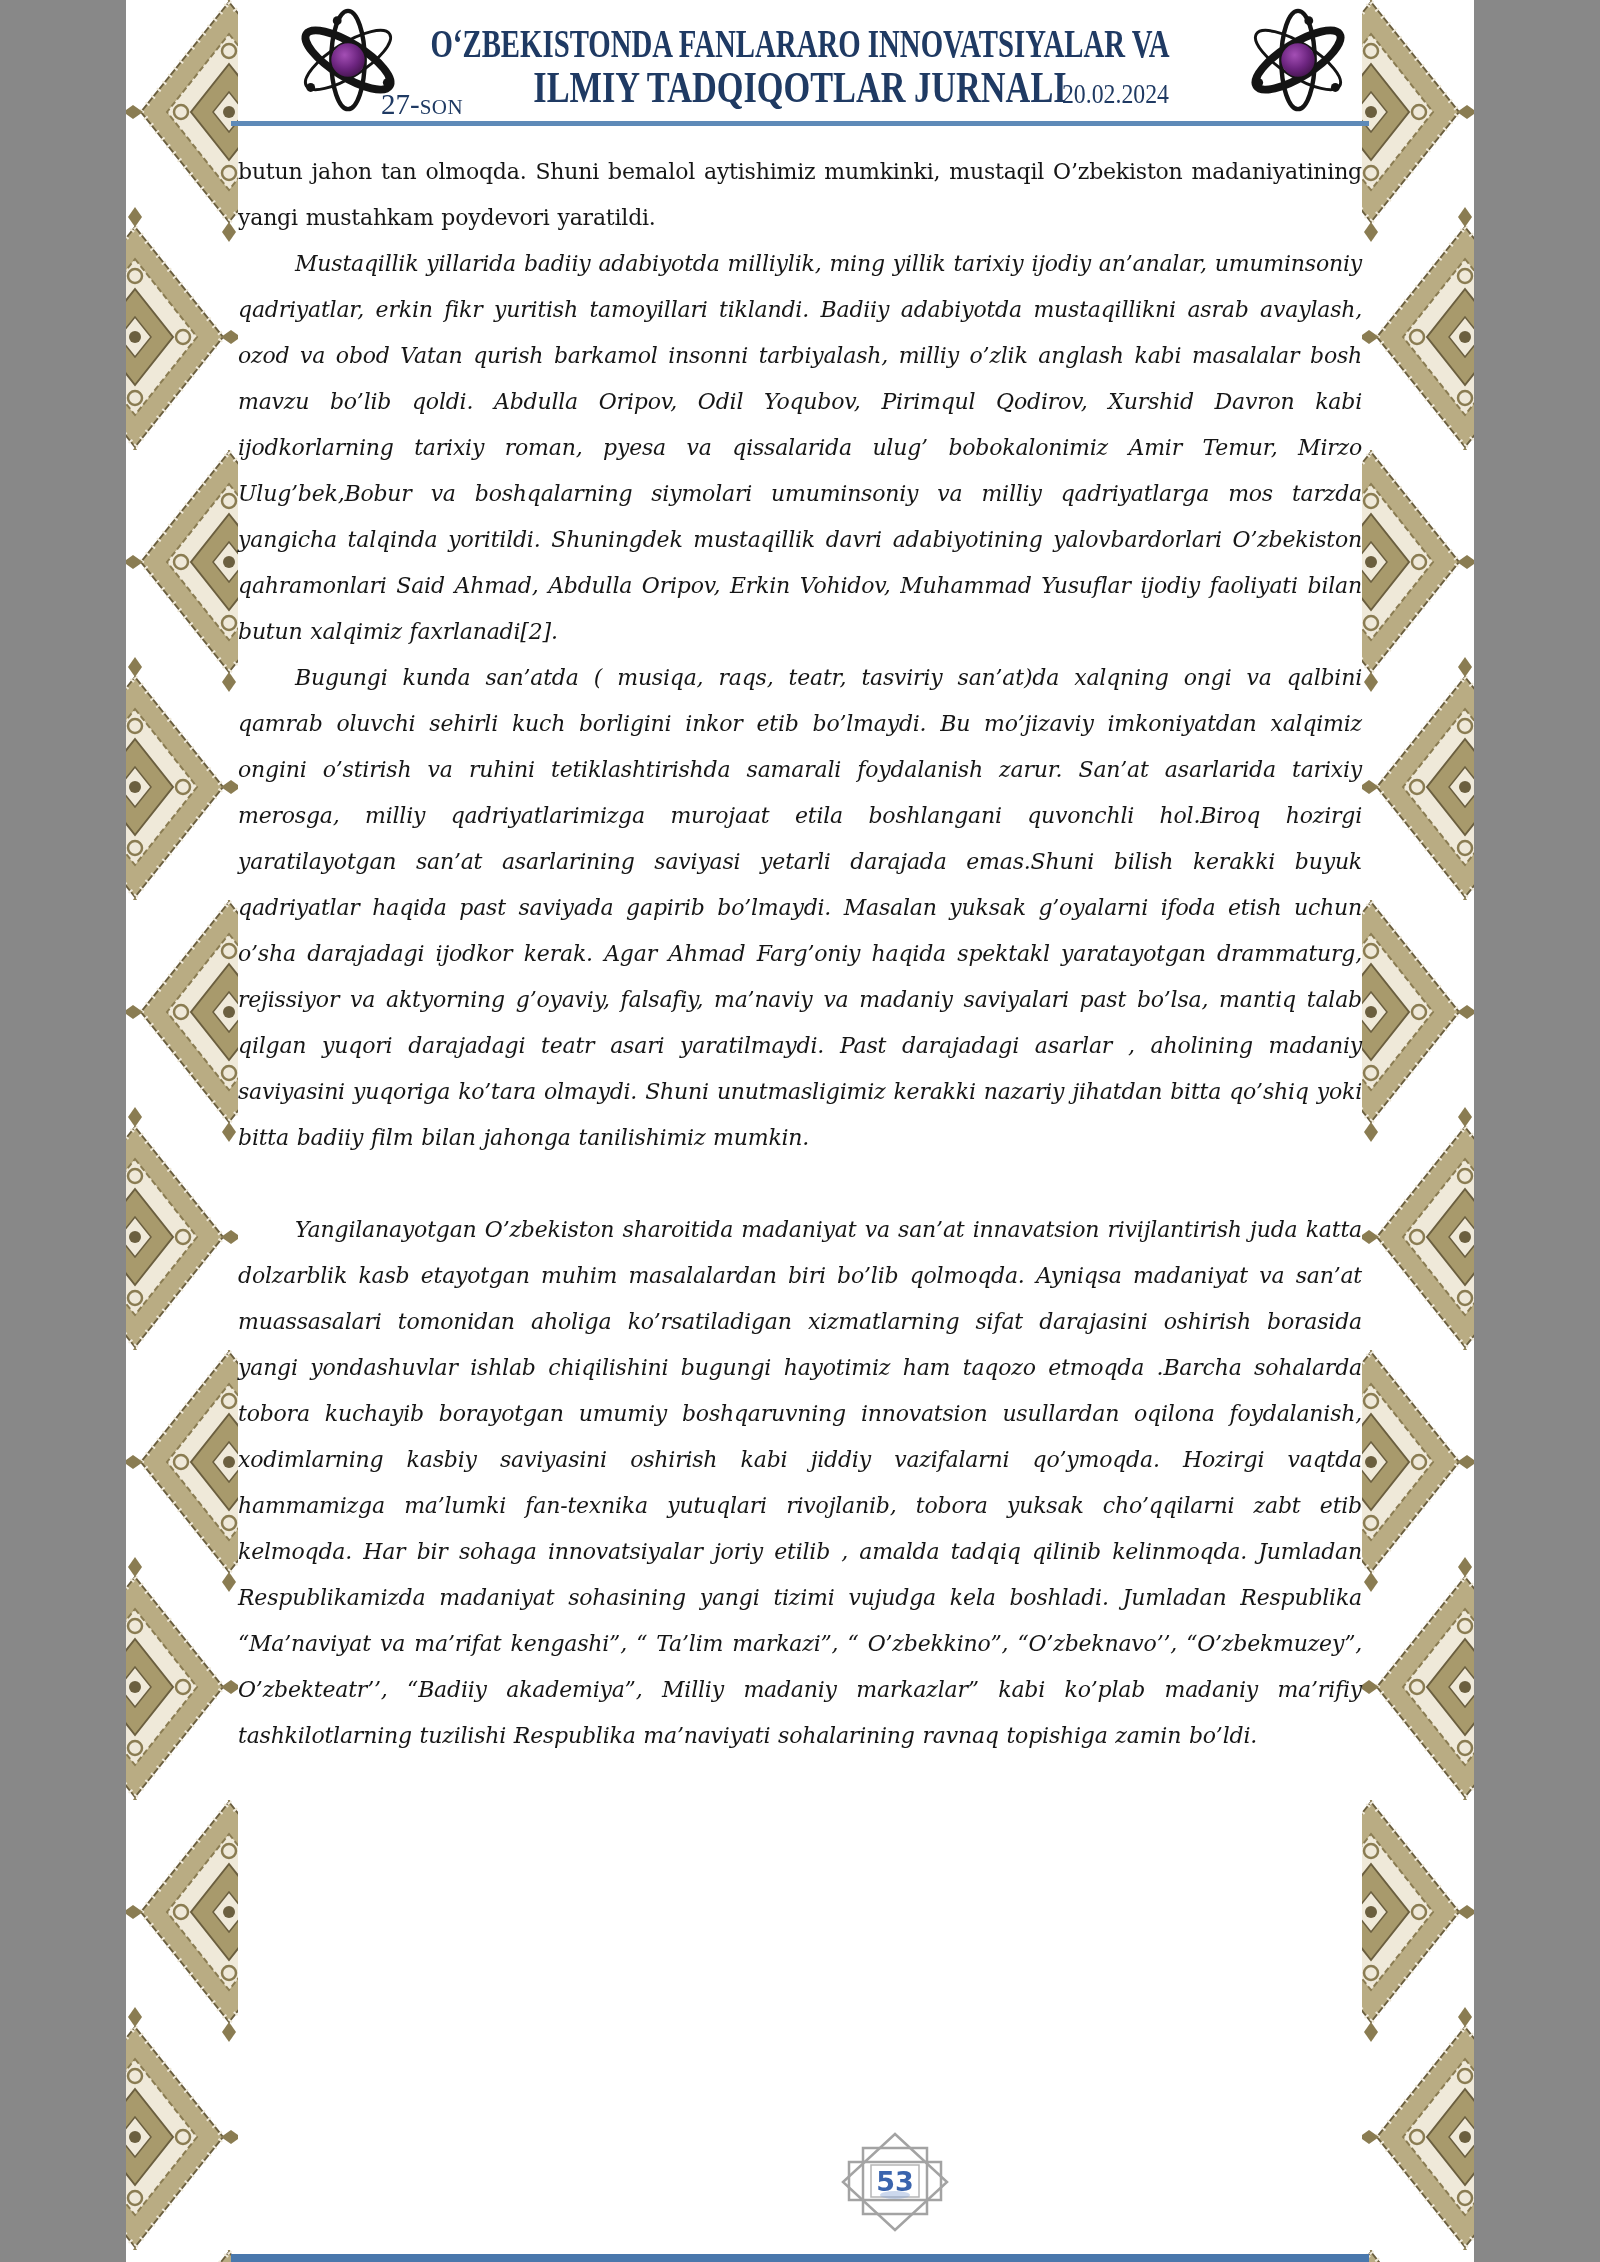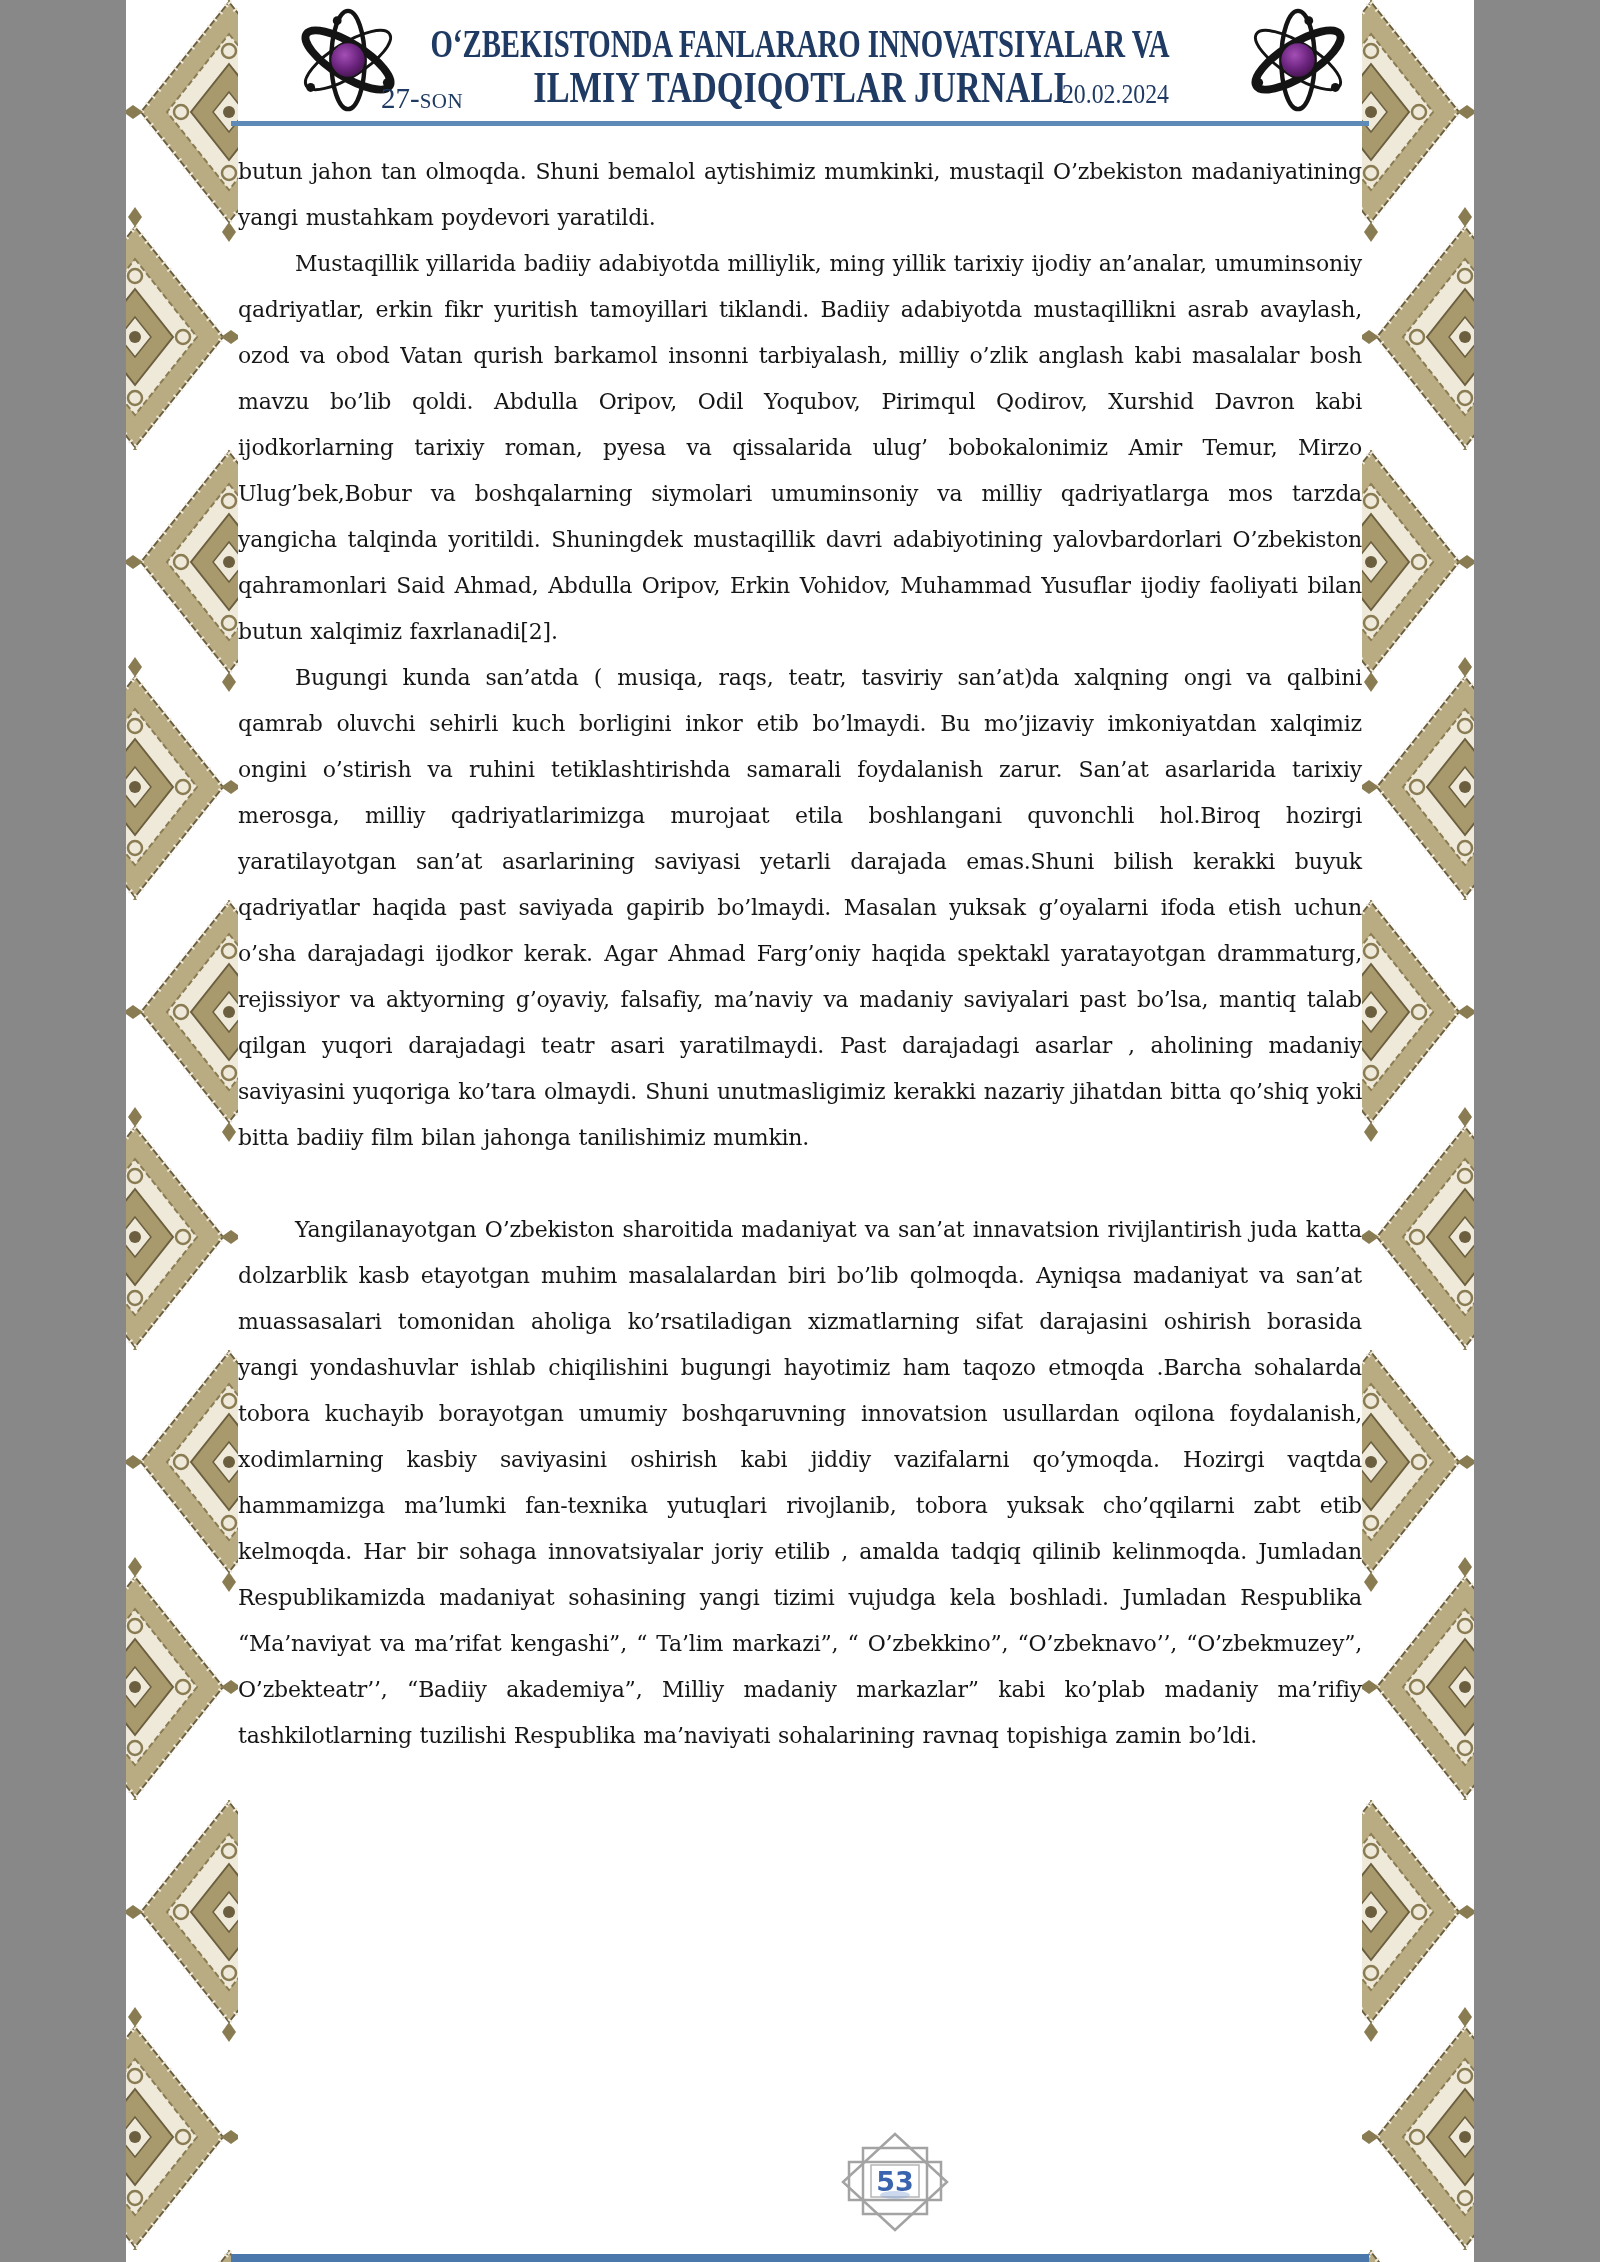--- a/index.html
+++ b/index.html
@@ -15,34 +15,34 @@
   .logo-right{right:100px;}
 
   .title1,.title2{
     position:absolute;left:0;right:0;text-align:center;
     font-family:"Liberation Serif",serif;font-weight:700;color:#1f3a63;
     white-space:nowrap;
   }
   .title1{top:20px;font-size:40px;transform:scaleX(.72);letter-spacing:0px;}
   .title2{top:62px;font-size:44px;transform:scaleX(.78);}
 
-  .issue{position:absolute;left:255px;top:82px;font-family:"Liberation Serif",serif;color:#1f3a63;white-space:nowrap;}
+  .issue{position:absolute;left:255px;top:88px;font-family:"Liberation Serif",serif;color:#1f3a63;white-space:nowrap;}
   .issue .num{font-size:29px;}
   .issue .son{font-size:21px;letter-spacing:.5px;}
   .date{position:absolute;right:305px;top:78px;font-family:"Liberation Serif",serif;font-size:28px;color:#1f3a63;transform:scaleX(.85);transform-origin:right;}
 
   .rule{position:absolute;left:105px;right:105px;top:121px;height:5px;background:#5e8ab8;}
 
   main.bodytext{
     position:absolute;top:149px;left:112px;right:112px;
     font-family:"DejaVu Serif",serif;font-size:22px;line-height:46px;
     color:#161616;text-align:justify;letter-spacing:-0.2px;word-spacing:1px;
   }
   .para{margin:0;}
-  .para.indent{text-indent:57px;}
+  .para.indent{text-indent:57px;font-style:italic;}
   .para.blank{height:46px;}
 
   footer{position:absolute;left:714px;top:2132px;width:110px;height:104px;}
   .bottom-rule{position:absolute;left:105px;right:105px;top:2254px;height:8px;background:#4a78ad;}
 </style>
 </head>
 <body>
 
 <div class="page">
 

